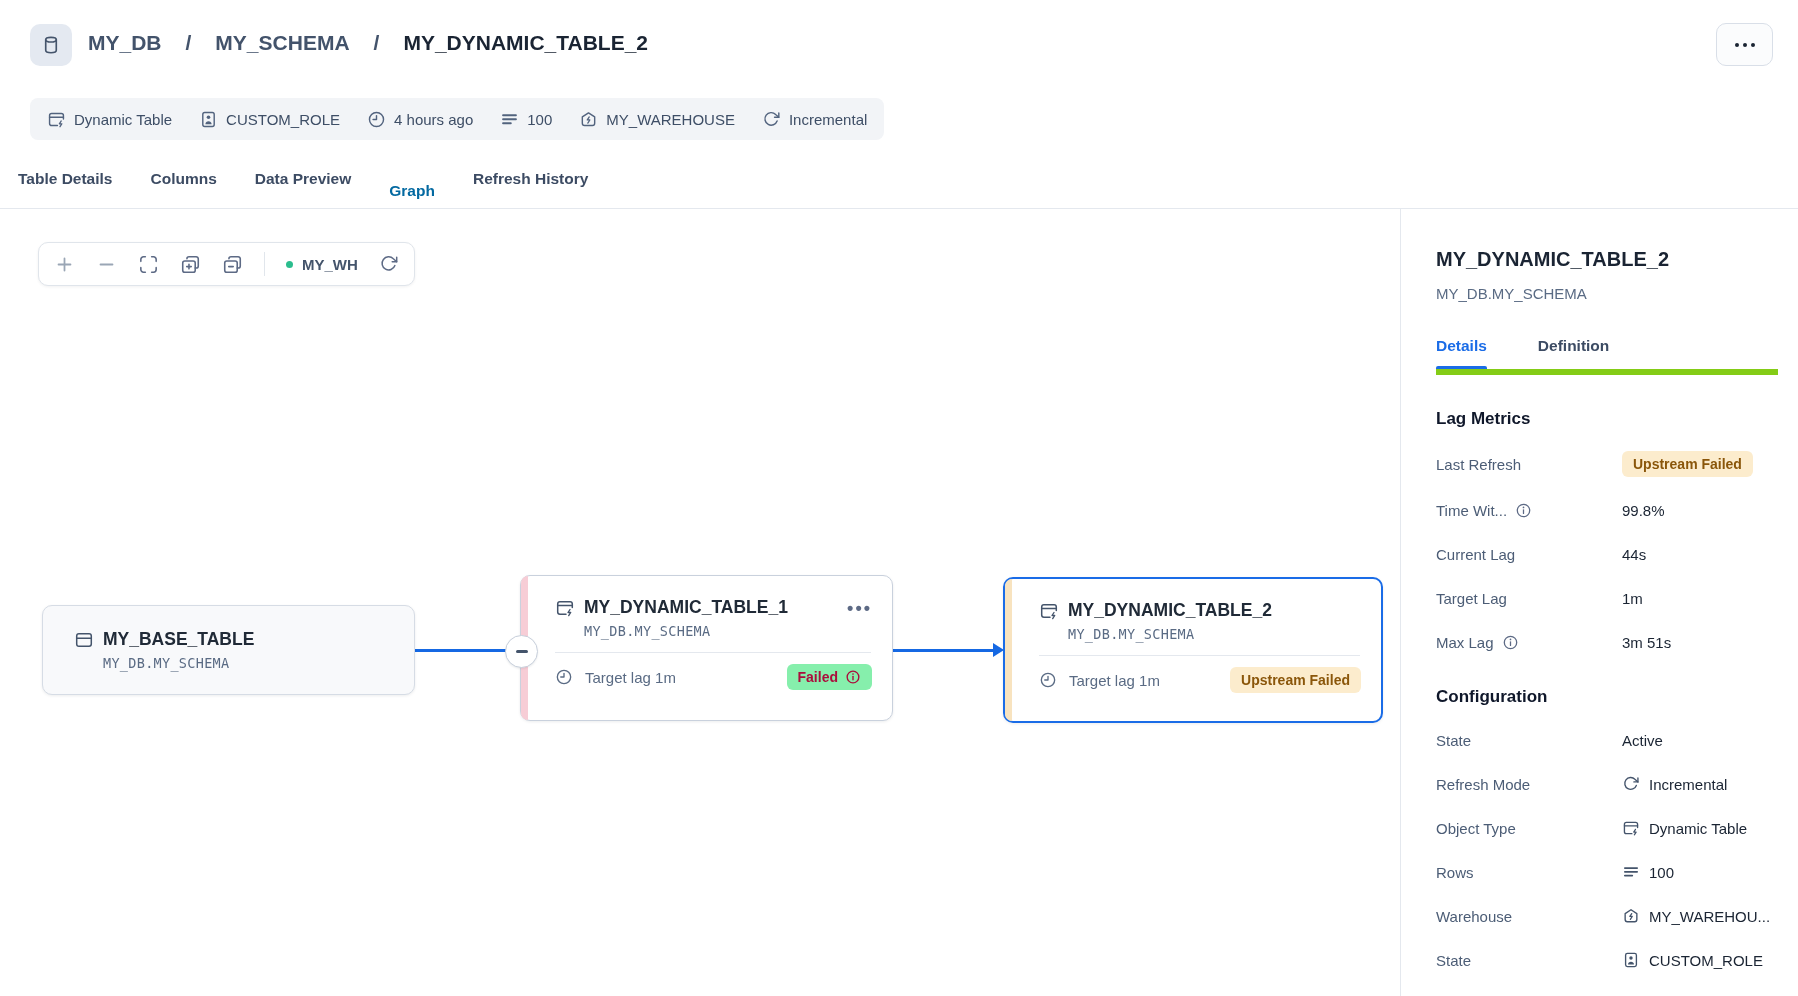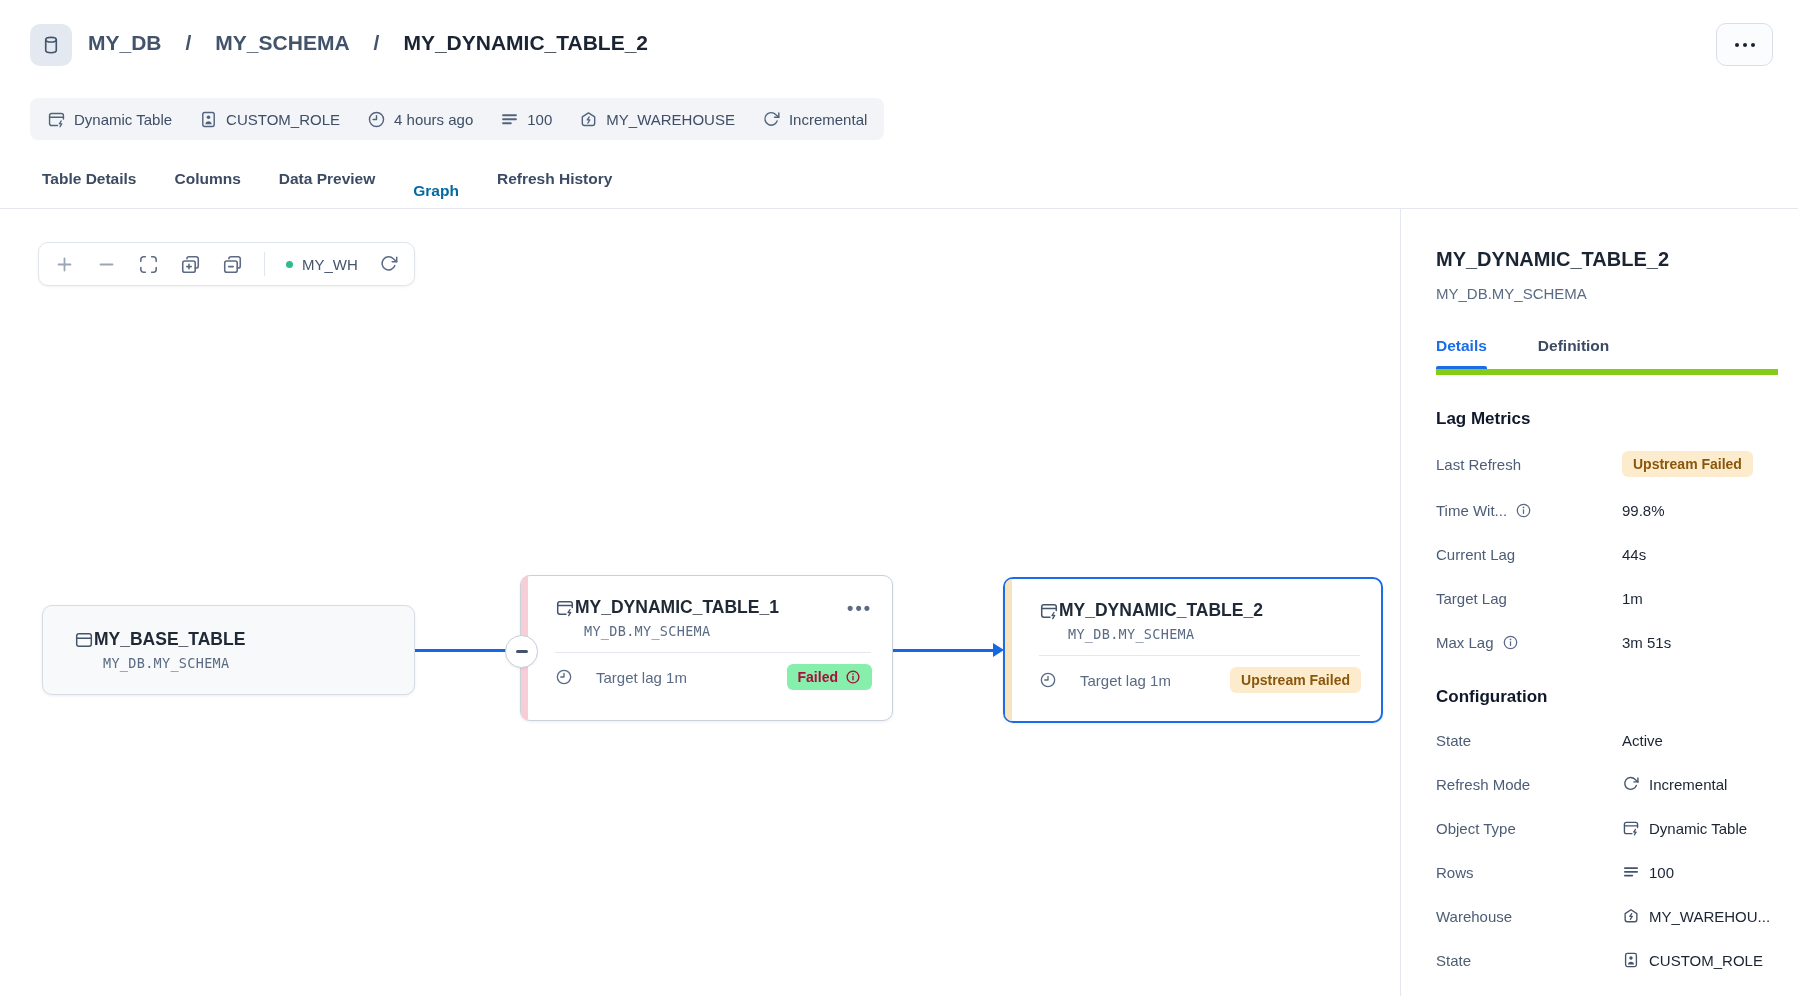--- a/index.html
+++ b/index.html
@@ -19,62 +19,62 @@
   .more-btn i{width:4px;height:4px;border-radius:50%;background:#1a2433;}
 
   
   .meta-bar{position:absolute;left:30px;top:98px;height:42px;background:#f2f4f7;border-radius:8px;
     display:inline-flex;align-items:center;padding:0 17px;gap:27px;}
   .meta-item{display:flex;align-items:center;gap:8px;font-size:15px;color:#3e4e66;white-space:nowrap;}
   .meta-item .ic{color:#52637e;width:19px;height:19px;}
 
   
   .tabs-border{position:absolute;left:0;right:0;top:208px;height:1px;background:#e4e8ee;}
-  .tabs{position:absolute;left:42px;top:170px;display:flex;gap:38px;justify-content:space-between;}
+  .tabs{position:absolute;left:18px;top:170px;display:flex;gap:38px;justify-content:space-between;}
   .tab{font-size:15.5px;font-weight:700;color:#3c4b63;padding-bottom:17px;position:relative;cursor:pointer;white-space:nowrap;}
   .tab.active{color:#0369a1;margin-top:12px;}
   .tab.active::after{content:"";position:absolute;left:0;right:0;bottom:0;height:3px;background:#1a6ce7;border-radius:2px 2px 0 0;}
 
   
   .graph{position:absolute;left:0;top:209px;width:1400px;bottom:0;background:#fff;border-right:1px solid #e4e8ee;}
   .gtoolbar{position:absolute;left:38px;top:33px;height:42px;display:inline-flex;align-items:center;gap:21px;
     padding:0 15px;background:#fff;border:1px solid #e0e5eb;border-radius:10px;box-shadow:0 1px 3px rgba(16,24,40,.06);}
   .tool{display:flex;align-items:center;justify-content:center;color:#5d6a85;cursor:pointer;}
   .tool.light{color:#9aa6b5;}
   .tool-sep{width:1px;height:24px;background:#e1e6ec;}
   .wh-chip{display:flex;align-items:center;gap:9px;cursor:pointer;}
   .wh-dot{width:7px;height:7px;border-radius:50%;background:#2bbd8e;}
-  .wh-name{font-size:15px;color:#44546b;}
+  .wh-name{font-size:15px;color:#44546b;font-weight:bold;}
 
   
   .edge{position:absolute;height:3px;background:#1568e3;}
   .edge-arrow{position:absolute;width:0;height:0;border-top:7px solid transparent;border-bottom:7px solid transparent;
     border-left:11px solid #1568e3;}
   .edge-collapse-btn{position:absolute;width:31px;height:31px;border-radius:50%;background:#fff;
     border:1px solid #c7cfdb;box-shadow:0 1px 2px rgba(16,24,40,.08);display:flex;align-items:center;justify-content:center;cursor:pointer;z-index:3;}
   .edge-collapse-btn i{display:block;width:12px;height:3px;border-radius:2px;background:#44546b;}
 
   
   .node{position:absolute;background:#fff;border:1px solid #c9d1dd;border-radius:10px;
     box-shadow:0 1px 3px rgba(16,24,40,.08);cursor:pointer;}
   .node-base{left:42px;top:396px;width:373px;height:90px;background:#f8f9fb;border-color:#d6dce5;
     display:flex;flex-direction:column;justify-content:center;padding-left:31px;box-sizing:border-box;}
-  .name-row{display:flex;align-items:center;font-size:17.5px;font-weight:700;color:#202a37;}
+  .name-row{display:flex;align-items:center;gap:9px;font-size:17.5px;font-weight:700;color:#202a37;}
   .name-row .ic{width:20px;height:20px;color:#44546b;}
   .node-schema{font-family:"DejaVu Sans Mono","Liberation Mono",monospace;font-size:13.5px;color:#5a6b84;
     margin:5px 0 0 29px;letter-spacing:.3px;}
   .node-dyn{width:373px;height:146px;box-sizing:border-box;}
   .node-dyn .stripe{position:absolute;left:0;top:0;bottom:0;width:7px;border-radius:9px 0 0 9px;}
   .stripe-pink{background:#f7cdd6;}
   .stripe-amber{background:#f8e3bf;}
   .node-head{padding:21px 20px 0 34px;}
   .node-dots{margin-left:auto;color:#5d6a85;font-size:18px;font-weight:700;letter-spacing:2px;line-height:10px;cursor:pointer;}
   .node-divider{height:1px;background:#e4e8ee;margin:13px 21px 0 34px;}
   .node-foot{display:flex;align-items:center;justify-content:space-between;padding:11px 20px 0 34px;}
-  .lag{display:flex;align-items:center;gap:23px;font-size:15px;color:#5a6b84;}
+  .lag{display:flex;align-items:center;gap:12px;font-size:15px;color:#5a6b84;}
   .lag .ic{width:18px;height:18px;}
   .badge{display:flex;align-items:center;gap:7px;font-size:14px;font-weight:700;padding:5px 11px;border-radius:6px;white-space:nowrap;}
   .badge-failed{background:#86efac;color:#ab0d3c;}
   .badge-upstream{background:#fceccd;color:#8a560a;}
   .badge .ic{width:16px;height:16px;stroke-width:1.7;}
   .node-dt1{left:520px;top:366px;}
   .node-dt2{left:1003px;top:368px;width:380px;border:2px solid #1a6ce7;}
 
   
   .panel{position:absolute;left:1401px;top:209px;right:0;bottom:0;background:#fff;box-sizing:border-box;padding:39px 20px 0 35px;}

